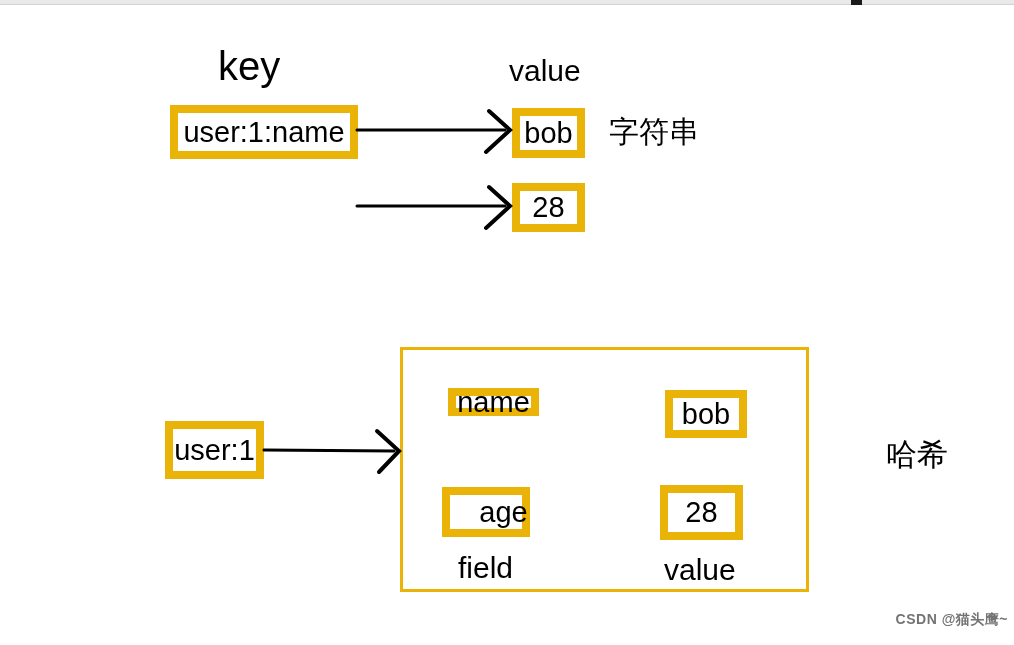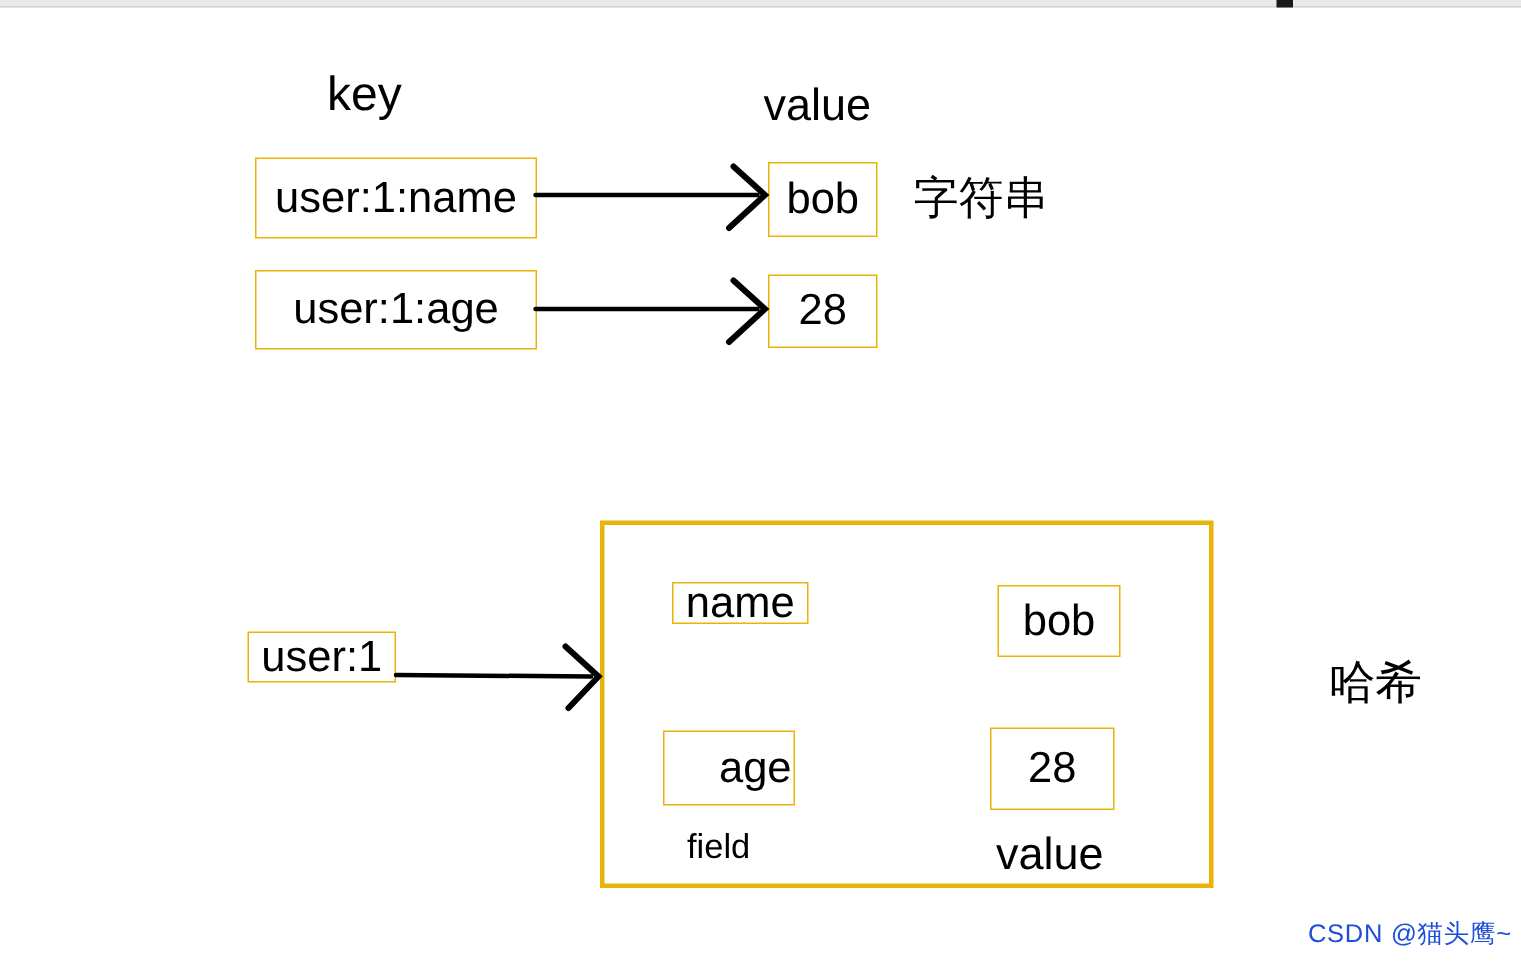--- a/index.html
+++ b/index.html
@@ -17,67 +17,66 @@
     position: absolute; left: 0; top: 0; width: 1014px; height: 4px;
     background: #e9e9e9; border-bottom: 1px solid #d2d2d2;
   }
   .topbar-mark {
     position: absolute; left: 851px; top: 0; width: 11px; height: 5px;
     background: #1a1a1a;
   }
 
   .nbox {
     position: absolute; box-sizing: border-box;
-    border: 1px solid #eab308; background: #fff;
+    border: 8px solid #eab308; background: #fff;
     display: flex; align-items: center; justify-content: center;
     font-size: 29px; line-height: 1; white-space: nowrap;
   }
   .label { position: absolute; white-space: nowrap; }
 
   
-  .lbl-key    { left: 218px; top: 44px;  font-size: 32px; }
+  .lbl-key    { left: 218px; top: 44px;  font-size: 40px; }
   .lbl-value  { left: 509px; top: 54px;  font-size: 30px; }
   .box-key1   { left: 170px; top: 105px; width: 188px; height: 54px; }
   .box-val1   { left: 512px; top: 108px; width: 73px;  height: 50px; }
   .box-key2   { left: 170px; top: 180px; width: 188px; height: 53px; }
   .box-val2   { left: 512px; top: 183px; width: 73px;  height: 49px; }
   .lbl-string { left: 609px; top: 112px; font-size: 30px; text-align: right; }
 
   
-  .box-hkey   { left: 165px; top: 421px; width: 99px;  height: 34px; }
+  .box-hkey   { left: 165px; top: 421px; width: 99px;  height: 58px; }
   .box-hash   { left: 400px; top: 347px; width: 409px; height: 245px; border-width: 3px; }
   .box-f1     { left: 448px; top: 388px; width: 91px;  height: 28px; }
   .box-v1     { left: 665px; top: 390px; width: 82px;  height: 48px; }
   .box-f2     { left: 442px; top: 487px; width: 88px;  height: 50px; padding-left: 35px; }
   .box-v2     { left: 660px; top: 485px; width: 83px;  height: 55px; }
-  .lbl-field  { left: 458px; top: 551px; font-size: 23px; }
+  .lbl-field  { left: 458px; top: 551px; font-size: 30px; }
   .lbl-hvalue { left: 664px; top: 553px; font-size: 30px; }
   .lbl-hash   { left: 842px; top: 434px; font-size: 31px; margin-left: 44px; }
 
   .arrows { position: absolute; left: 0; top: 0; pointer-events: none; }
 
   .watermark {
     position: absolute; right: 6px; top: 611px;
-    font-size: 17px; color: #1d4ed8; letter-spacing: 0.5px;
+    font-size: 14px; color: #737373; letter-spacing: 0.5px; font-weight: bold;
   }
 </style>
 </head>
 <body>
 
 <div class="canvas">
 
   <div class="topbar"></div>
   <div class="topbar-mark"></div>
 
   <div class="label lbl-key">key</div>
   <div class="label lbl-value">value</div>
 
   <div class="nbox box-key1">user:1:name</div>
   <div class="nbox box-val1">bob</div>
-  <div class="nbox box-key2">user:1:age</div>
   <div class="nbox box-val2">28</div>
   <div class="label lbl-string">字符串</div>
 
   <div class="nbox box-hkey">user:1</div>
   <div class="nbox box-hash"></div>
   <div class="nbox box-f1">name</div>
   <div class="nbox box-v1">bob</div>
   <div class="nbox box-f2">age</div>
   <div class="nbox box-v2">28</div>
   <div class="label lbl-field">field</div>

